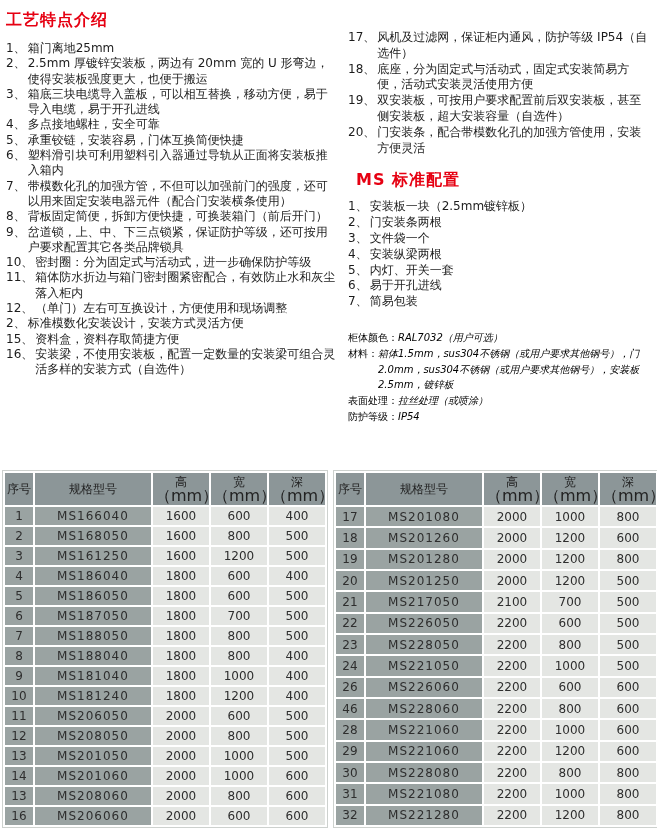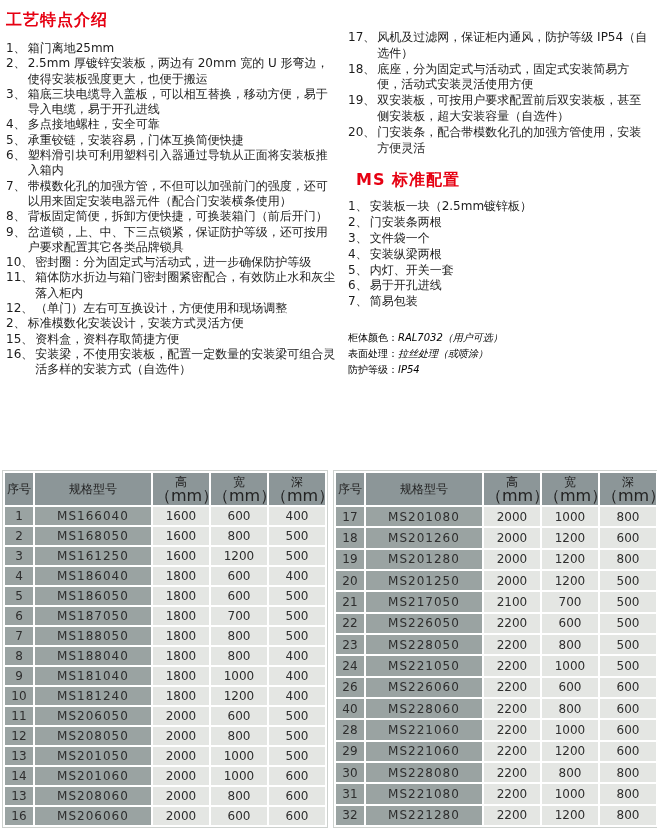--- a/index.html
+++ b/index.html
@@ -220,20 +220,24 @@
           </div>
         </div>
 
       <div class="info">
 
           <div class="info-line">
             <span class="label">柜体颜色：</span>
             <span class="value">RAL7032（用户可选）</span>
           </div>
 
+          <div class="info-line">
+            <span class="label">材料：</span>
+            <span class="value">箱体1.5mm，sus304不锈钢（或用户要求其他钢号），门2.0mm，sus304不锈钢（或用户要求其他钢号），安装板2.5mm，镀锌板</span>
+          </div>
 
           <div class="info-line">
             <span class="label">表面处理：</span>
             <span class="value">拉丝处理（或喷涂）</span>
           </div>
 
           <div class="info-line">
             <span class="label">防护等级：</span>
             <span class="value">IP54</span>
           </div>
@@ -479,21 +483,21 @@
 
           <tr>
             <td class="td-no">26</td>
             <td class="td-model">MS226060</td>
             <td class="td-val">2200</td>
             <td class="td-val">600</td>
             <td class="td-val">600</td>
           </tr>
 
           <tr>
-            <td class="td-no">40</td>
+            <td class="td-no">46</td>
             <td class="td-model">MS228060</td>
             <td class="td-val">2200</td>
             <td class="td-val">800</td>
             <td class="td-val">600</td>
           </tr>
 
           <tr>
             <td class="td-no">28</td>
             <td class="td-model">MS221060</td>
             <td class="td-val">2200</td>

